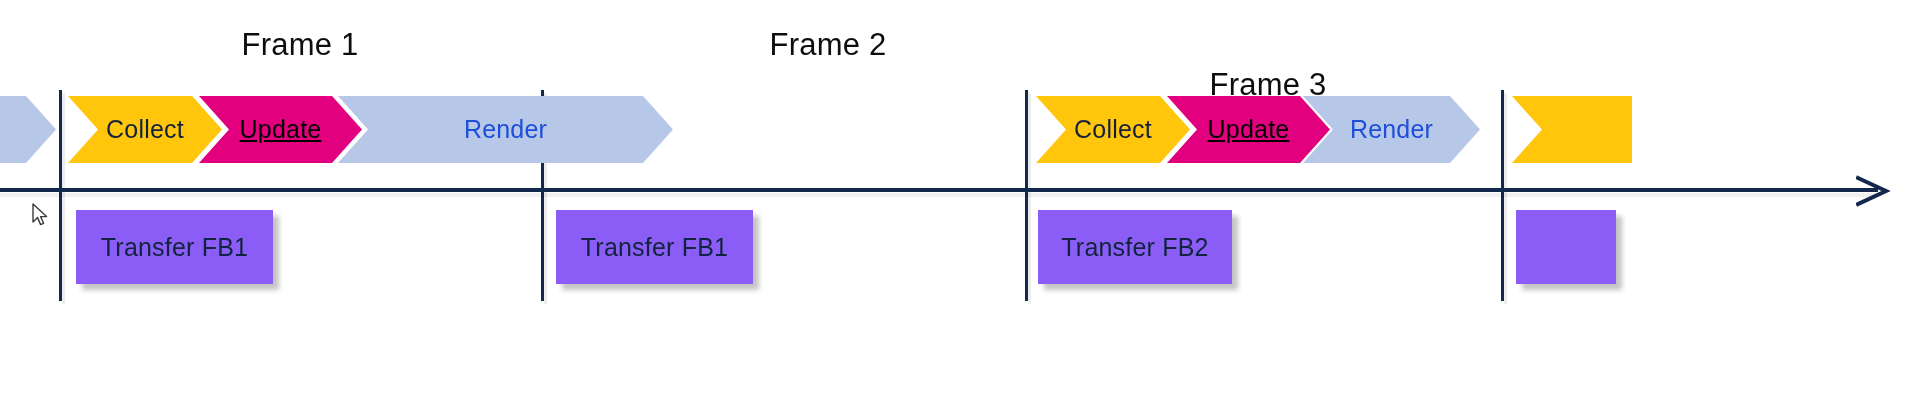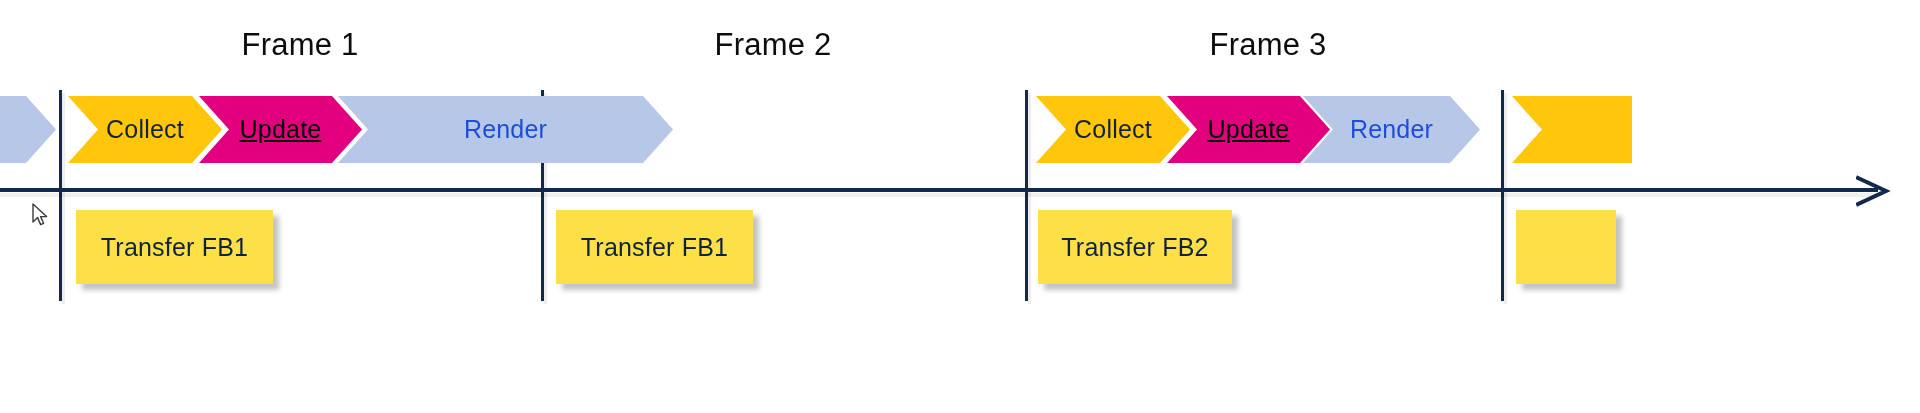--- a/index.html
+++ b/index.html
@@ -107,21 +107,21 @@
   
   .chev.shape-arrow-cut-left {
     clip-path: polygon(0 0, calc(100% - 30px) 0, 100% 50%, calc(100% - 30px) 100%, 0 100%);
   }
 
   
   .xfer {
     position: absolute;
     top: 210px;
     height: 74px;
-    background: #fde047;
+    background: #8b5cf6;
     display: flex;
     align-items: center;
     justify-content: center;
     box-sizing: border-box;
     color: #10243d;
     font-size: 25px;
     letter-spacing: 0.2px;
     box-shadow: 6px 6px 5px rgba(0,0,0,0.24);
   }
 
@@ -132,22 +132,22 @@
     height: 26px;
   }
   .cursor svg { display: block; }
 </style>
 </head>
 <body>
 
 <div id="canvas">
 
   <div class="frame-label" style="left:300px;">Frame 1</div>
-  <div class="frame-label" style="left:773px;">Frame 2</div>
-  <div class="frame-label" style="left:1268px;">Frame 3</div>
+  <div class="frame-label" style="left:828px;">Frame 2</div>
+  <div class="frame-label" style="left:1268px;margin-top:40px;">Frame 3</div>
 
   <div class="divider" style="left:59px;"></div>
   <div class="divider" style="left:541px;"></div>
   <div class="divider" style="left:1025px;"></div>
   <div class="divider" style="left:1501px;"></div>
 
   <div class="xfer" style="left:76px;width:197px;">
       <span>Transfer FB1</span>
     </div>
   <div class="xfer" style="left:556px;width:197px;">

